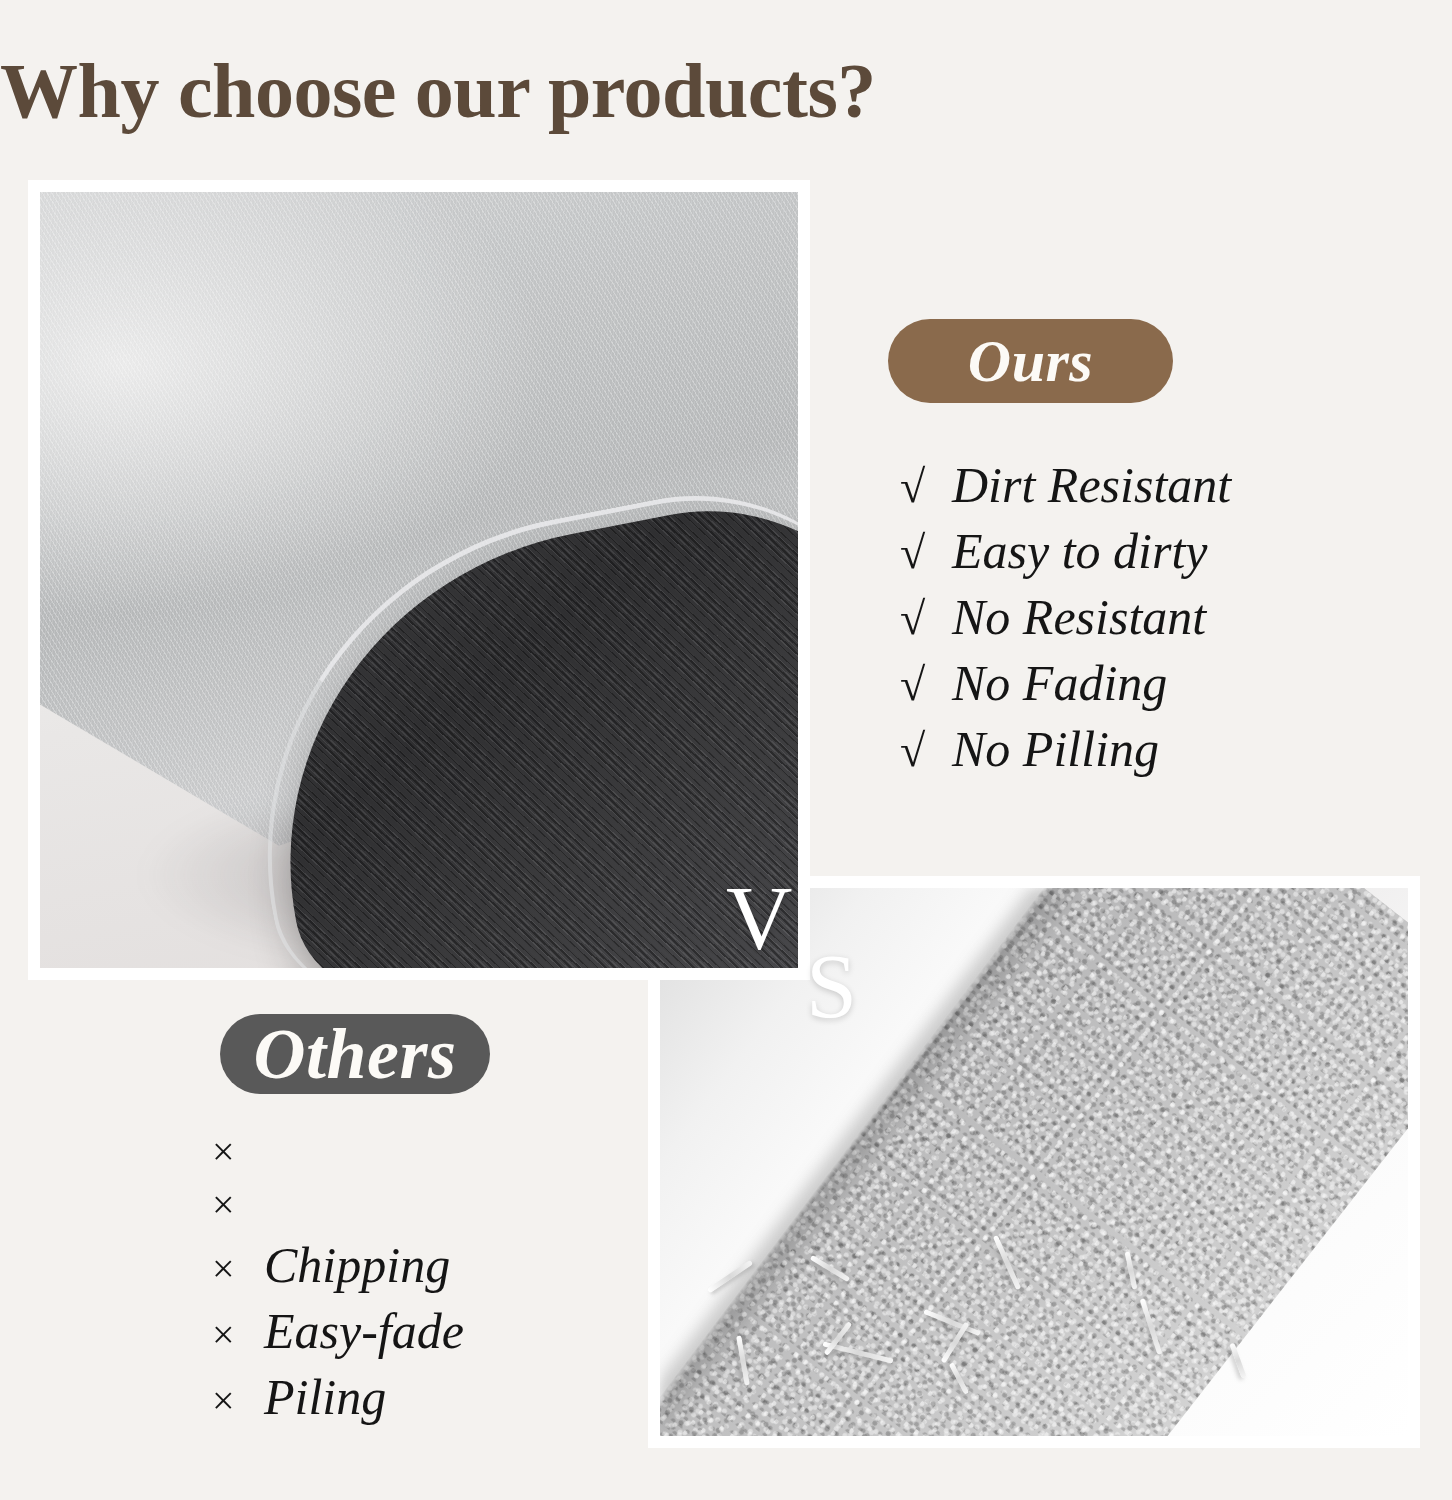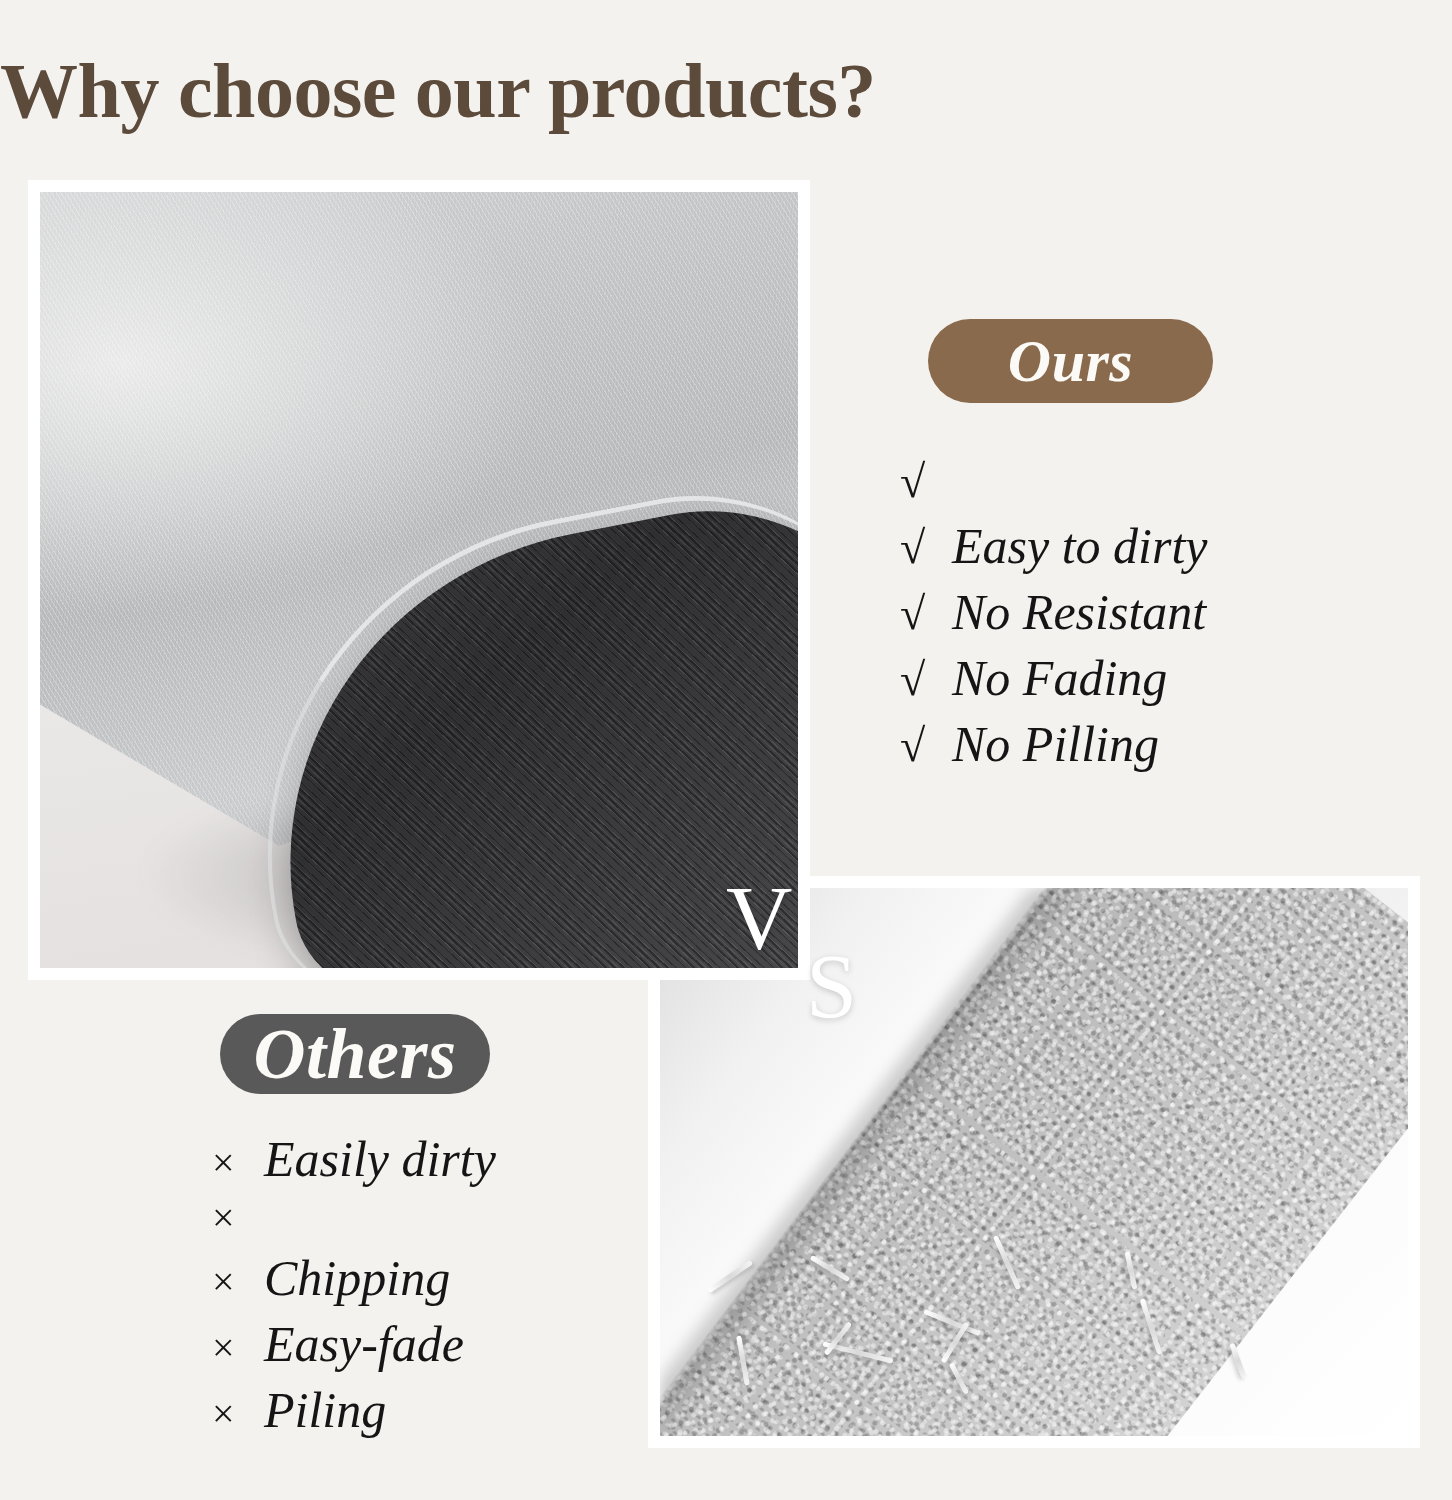--- a/index.html
+++ b/index.html
@@ -170,21 +170,21 @@
     position:absolute;
     display:flex; align-items:center; justify-content:center;
     color:#fcfaf6;
     font-style:italic;
     font-weight:bold;
     font-family:"Liberation Serif", serif;
     letter-spacing:0.5px;
     z-index:5;
   }
   #badge-ours {
-    left:928px; top:319px;
+    left:888px; top:319px;
     width:285px; height:84px;
     border-radius:42px;
     background:#8a6a4c;
     font-size:60px;
   }
   #badge-others {
     left:220px; top:1014px;
     width:270px; height:80px;
     border-radius:40px;
     background:#595959;
@@ -267,20 +267,21 @@
   <div id="vs-v">V</div>
   <div id="vs-s">S</div>
 
   <div class="badge" id="badge-ours">
     <span>Ours</span>
   </div>
 
   <div class="feature-list" id="list-ours">
     <div class="feature-item">
       <span class="mark mark-check">√</span>
+      <span>Dirt Resistant</span>
     </div>
     <div class="feature-item">
       <span class="mark mark-check">√</span>
       <span>Easy to dirty</span>
     </div>
     <div class="feature-item">
       <span class="mark mark-check">√</span>
       <span>No Resistant</span>
     </div>
     <div class="feature-item">
@@ -293,21 +294,20 @@
     </div>
   </div>
 
   <div class="badge" id="badge-others">
     <span>Others</span>
   </div>
 
   <div class="feature-list" id="list-others">
     <div class="feature-item">
       <span class="mark mark-cross">×</span>
-      <span>Easily dirty</span>
     </div>
     <div class="feature-item">
       <span class="mark mark-cross">×</span>
     </div>
     <div class="feature-item">
       <span class="mark mark-cross">×</span>
       <span>Chipping</span>
     </div>
     <div class="feature-item">
       <span class="mark mark-cross">×</span>

